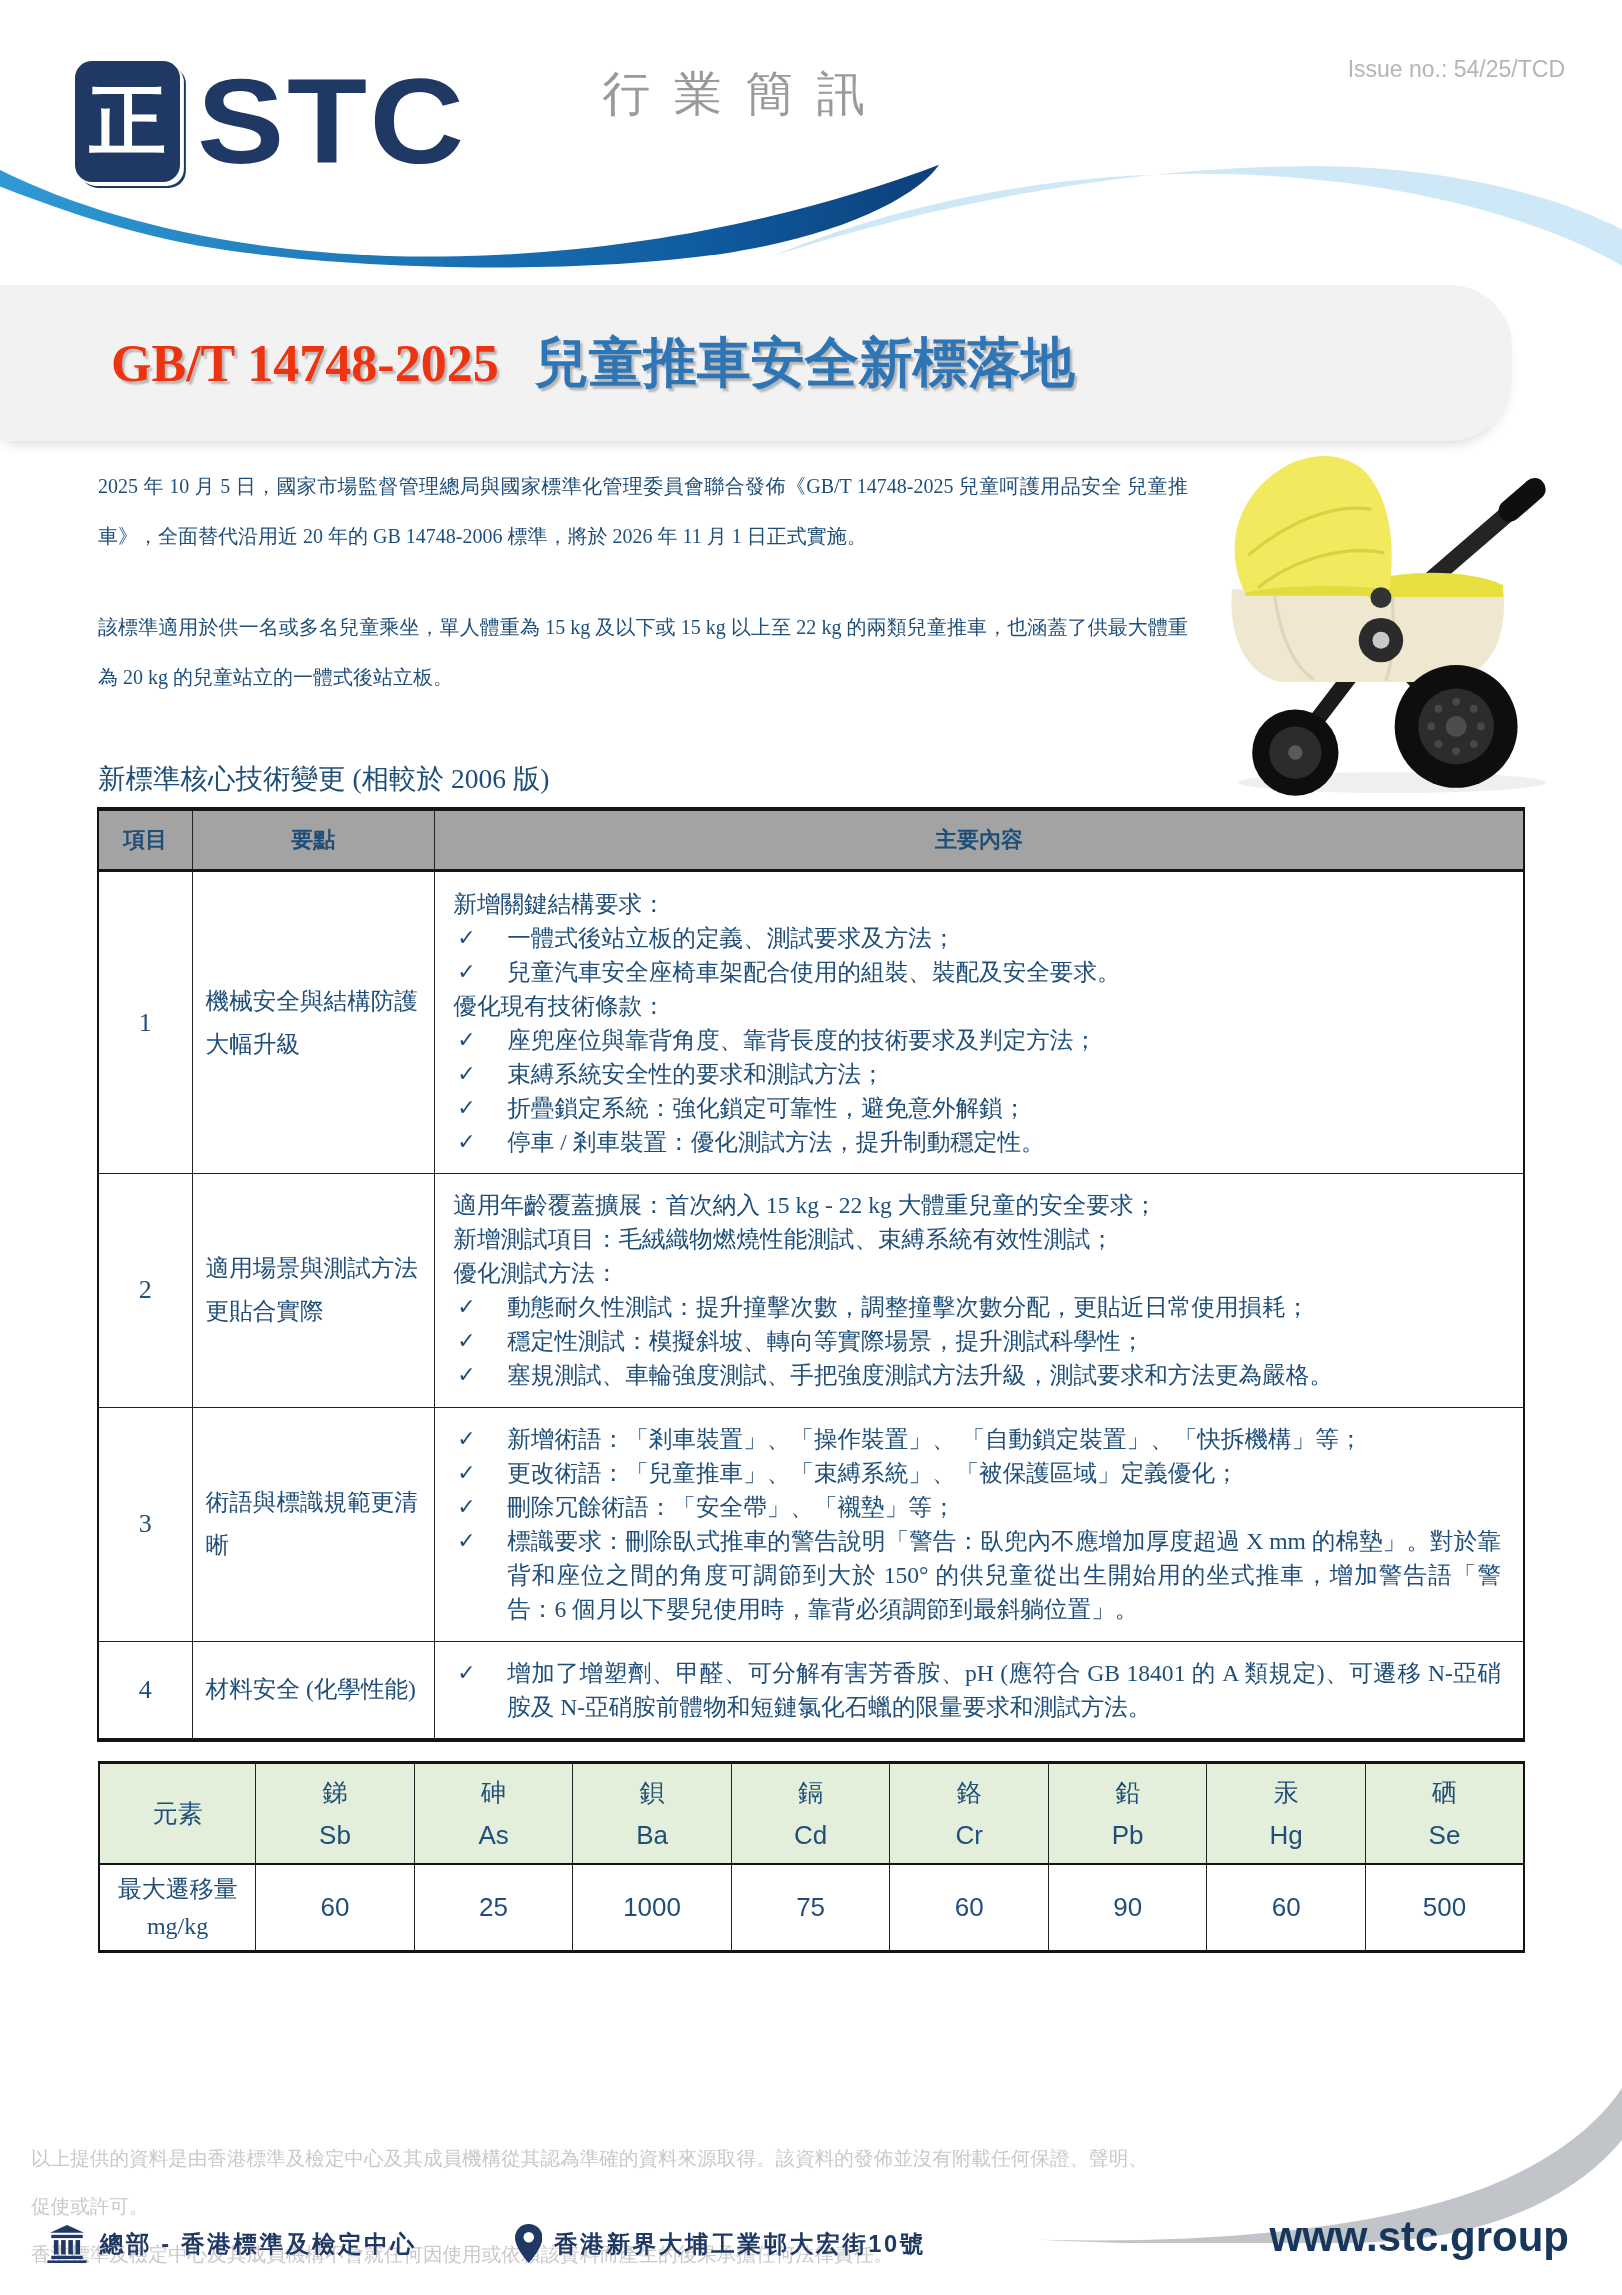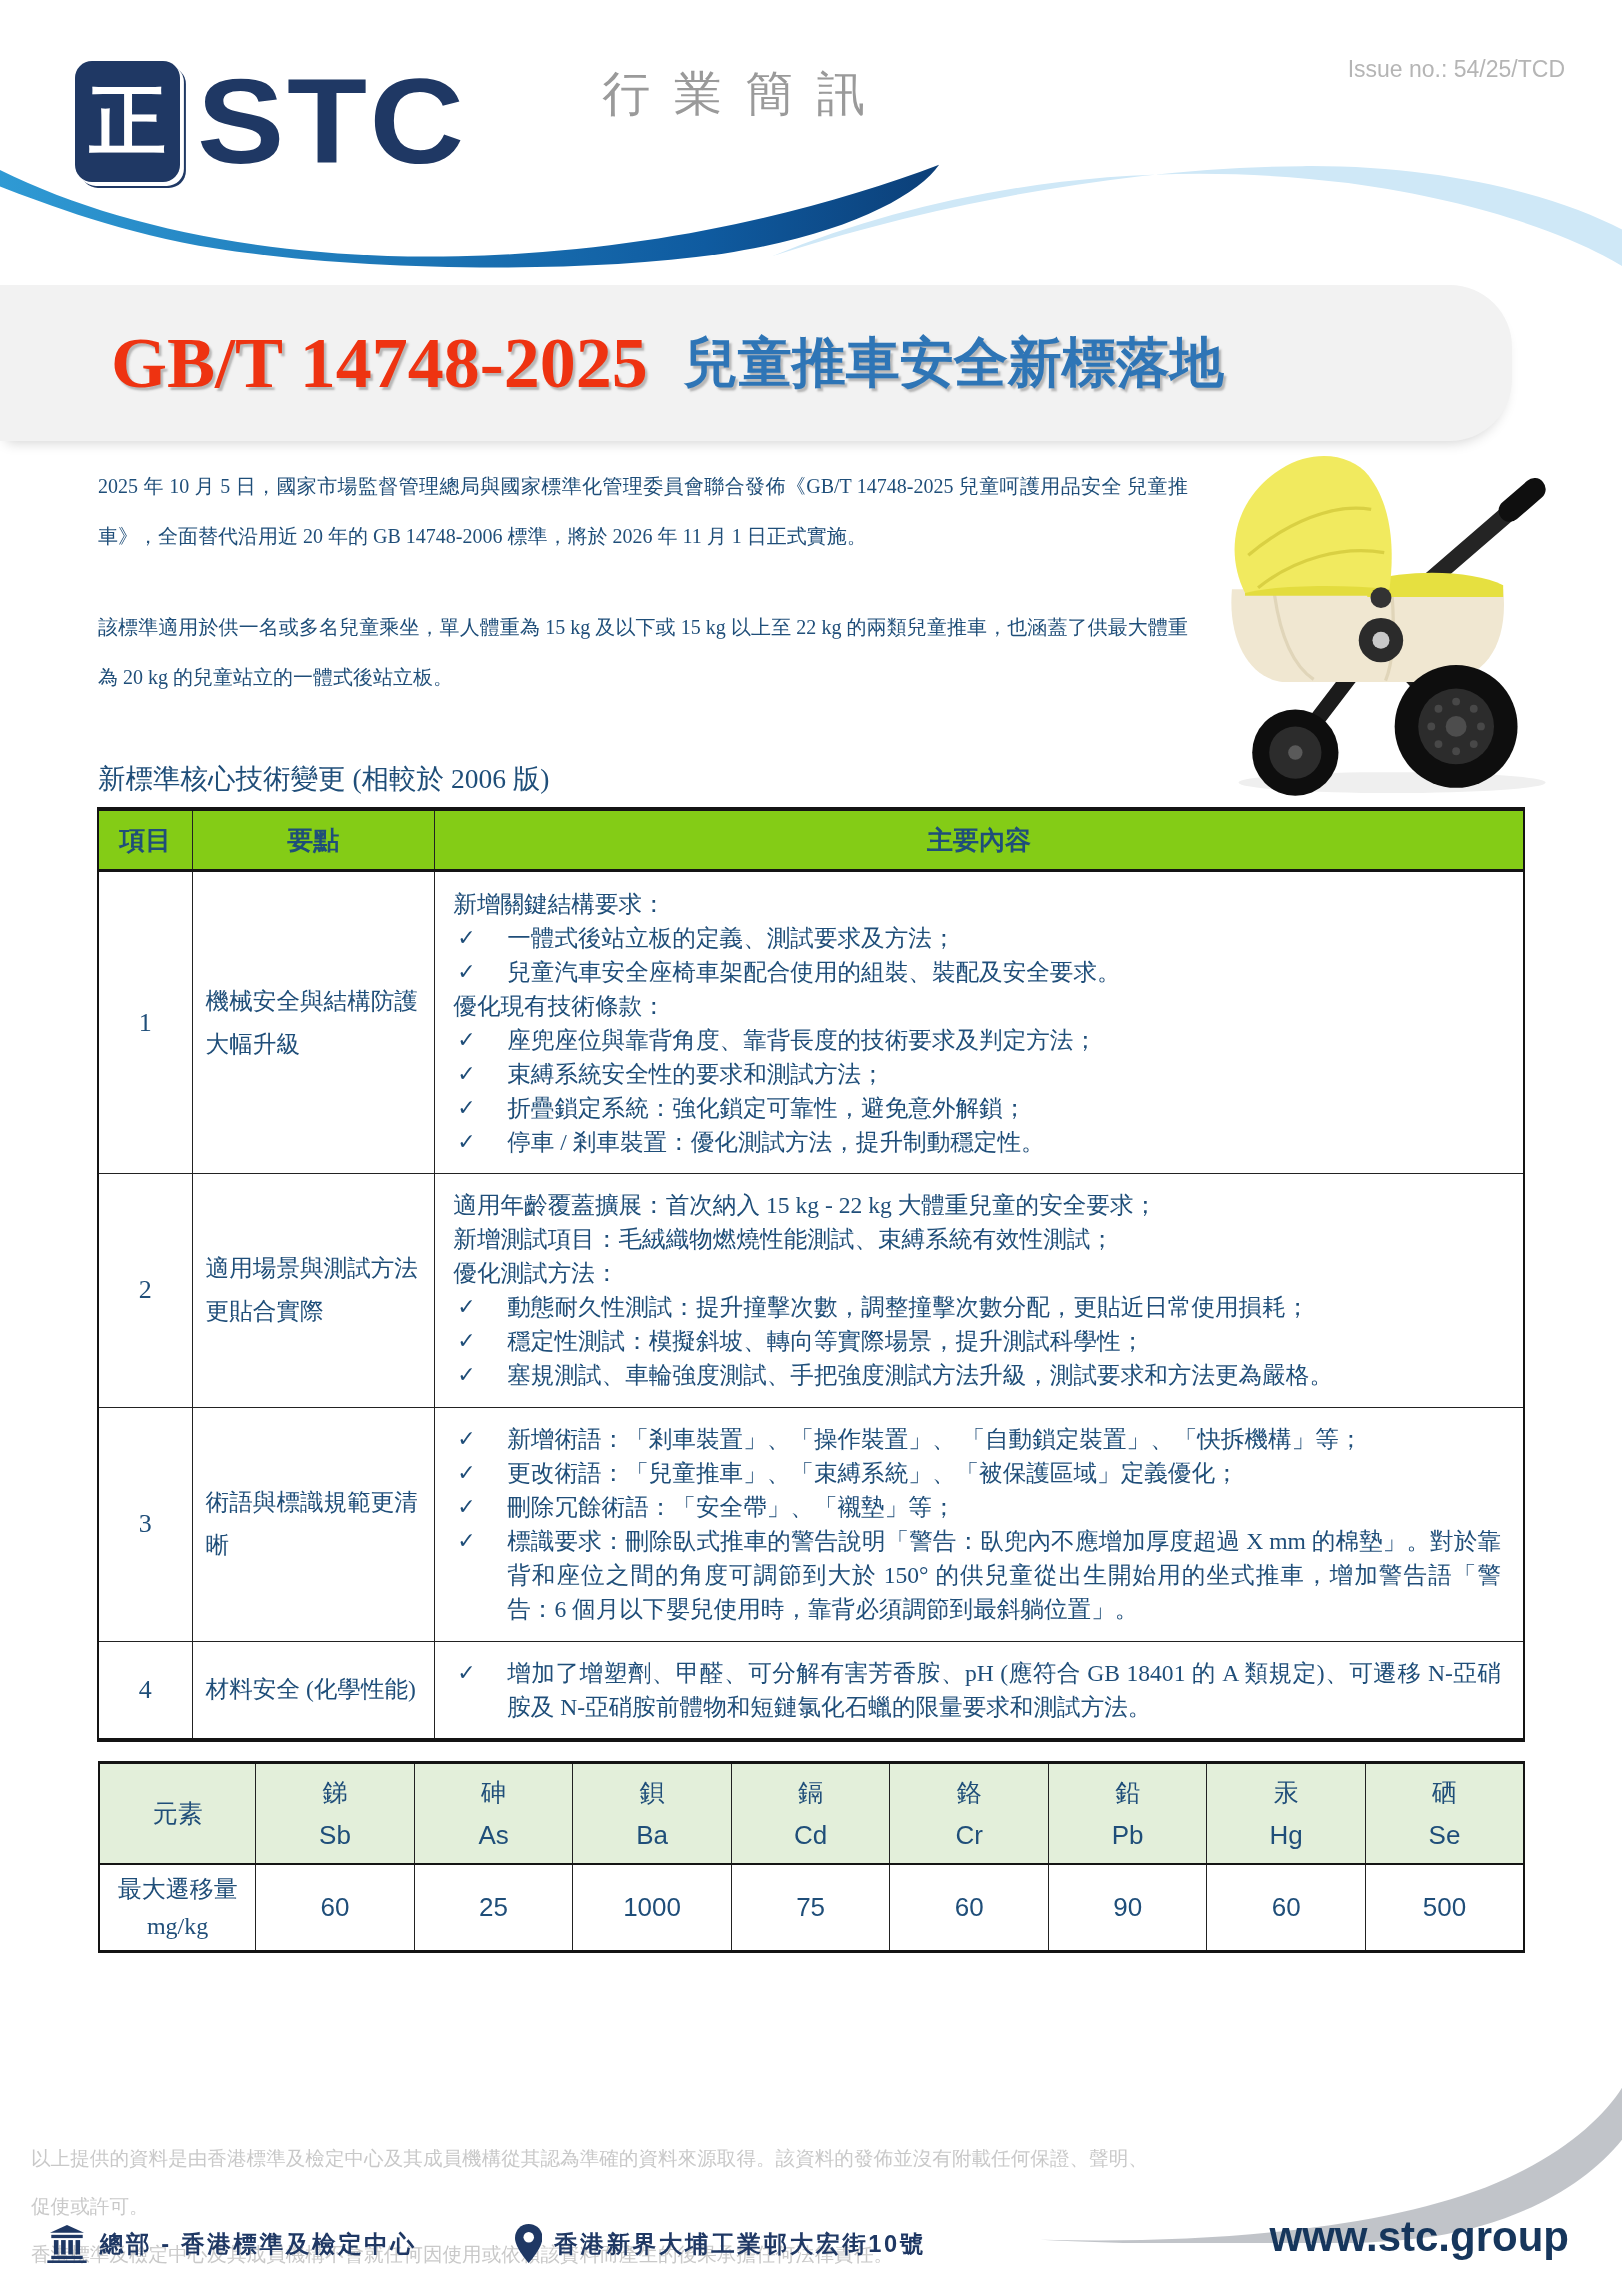--- a/index.html
+++ b/index.html
@@ -14,36 +14,36 @@
             font-size:131px;line-height:1;color:#1f3864;letter-spacing:2.6px;transform:scaleY(.92);}
   .nl-title{position:absolute;left:497px;top:62px;width:497px;text-align:center;
             font-size:48px;color:#9a9a9a;letter-spacing:23.6px;}
   .issue{position:absolute;right:58px;top:56px;font-family:"Liberation Sans","DejaVu Sans",sans-serif;
          font-size:23px;color:#b5b5b5;}
   .swoosh{position:absolute;left:0;top:157px;width:1623px;height:111px;}
   
   .banner{position:absolute;left:0;top:285px;width:1512px;height:156px;background:#f2f2f2;
           border-radius:0 62px 62px 0;box-shadow:0 7.9px 13px -6.5px rgba(0,0,0,.18);
           display:flex;align-items:center;padding-left:111px;box-sizing:border-box;}
-  .banner .code{font-size:72px;font-weight:bold;color:#ee3311;text-shadow:2.6px 2.6px 2px rgba(110,110,110,.45);}
+  .banner .code{font-size:52px;font-weight:bold;color:#ee3311;text-shadow:2.6px 2.6px 2px rgba(110,110,110,.45);}
   .banner .cn{font-size:54px;font-weight:bold;color:#2e75b6;margin-left:36px;
               text-shadow:2.6px 2.6px 2px rgba(110,110,110,.45);}
   
   .photo{position:absolute;left:1196px;top:424px;width:366px;height:380px;}
   
   .content{position:absolute;left:0;top:0;width:1623px;padding-top:461px;box-sizing:border-box;}
   .para{width:1090px;margin:0 0 0 98px;font-size:20px;line-height:50px;text-align:justify;}
   .para.p2{margin-top:41px;}
   .caption{margin:58px 0 0 98px;font-size:27.5px;line-height:38px;}
   table{border-collapse:collapse;}
   .tbl1{margin:9.2px 0 0 97px;width:1428px;table-layout:fixed;
         border-top:4.6px solid #141414;border-bottom:4.6px solid #141414;
         border-left:2px solid #141414;border-right:2px solid #141414;}
   .tbl1 th,.tbl1 td{border:1.3px solid #222;}
-  .tbl1 thead th{background:#84cc16;font-size:26px;font-weight:bold;color:#1f4e79;
+  .tbl1 thead th{background:#a3a3a3;font-size:22px;font-weight:bold;color:#1f4e79;
                  height:56px;text-align:center;border-bottom:3.3px solid #141414;}
   .col-item{width:6.6%;} .col-point{width:17%;} .col-main{width:76.4%;}
   .c-item{text-align:center;font-size:26px;vertical-align:middle;}
   .c-point{vertical-align:middle;font-size:23.6px;line-height:43px;padding:9.2px 13px;text-align:left;}
   .c-main{vertical-align:middle;font-size:23.6px;line-height:34px;padding:14.4px 22px 14.4px 18.3px;}
   .line{display:flex;}
   .line .chk{flex:0 0 50px;padding-left:3.9px;color:#1f4e79;
              font-family:"DejaVu Sans",sans-serif;font-size:22px;}
   .line .lt{flex:1;text-align:justify;}
   

